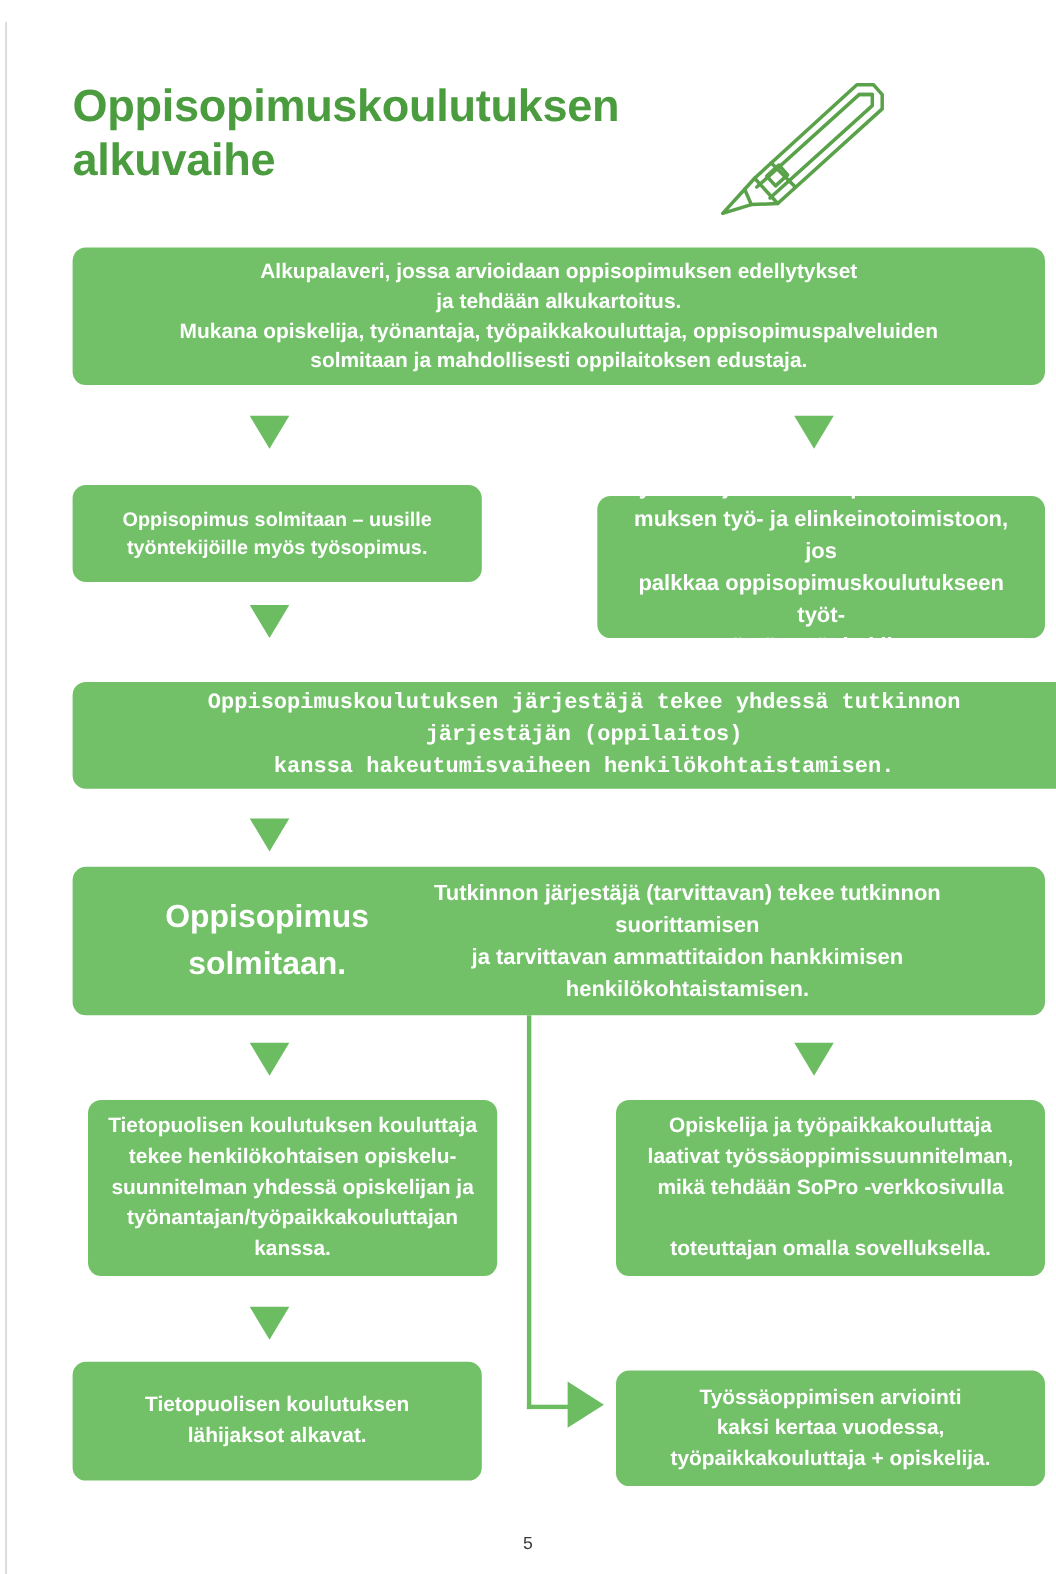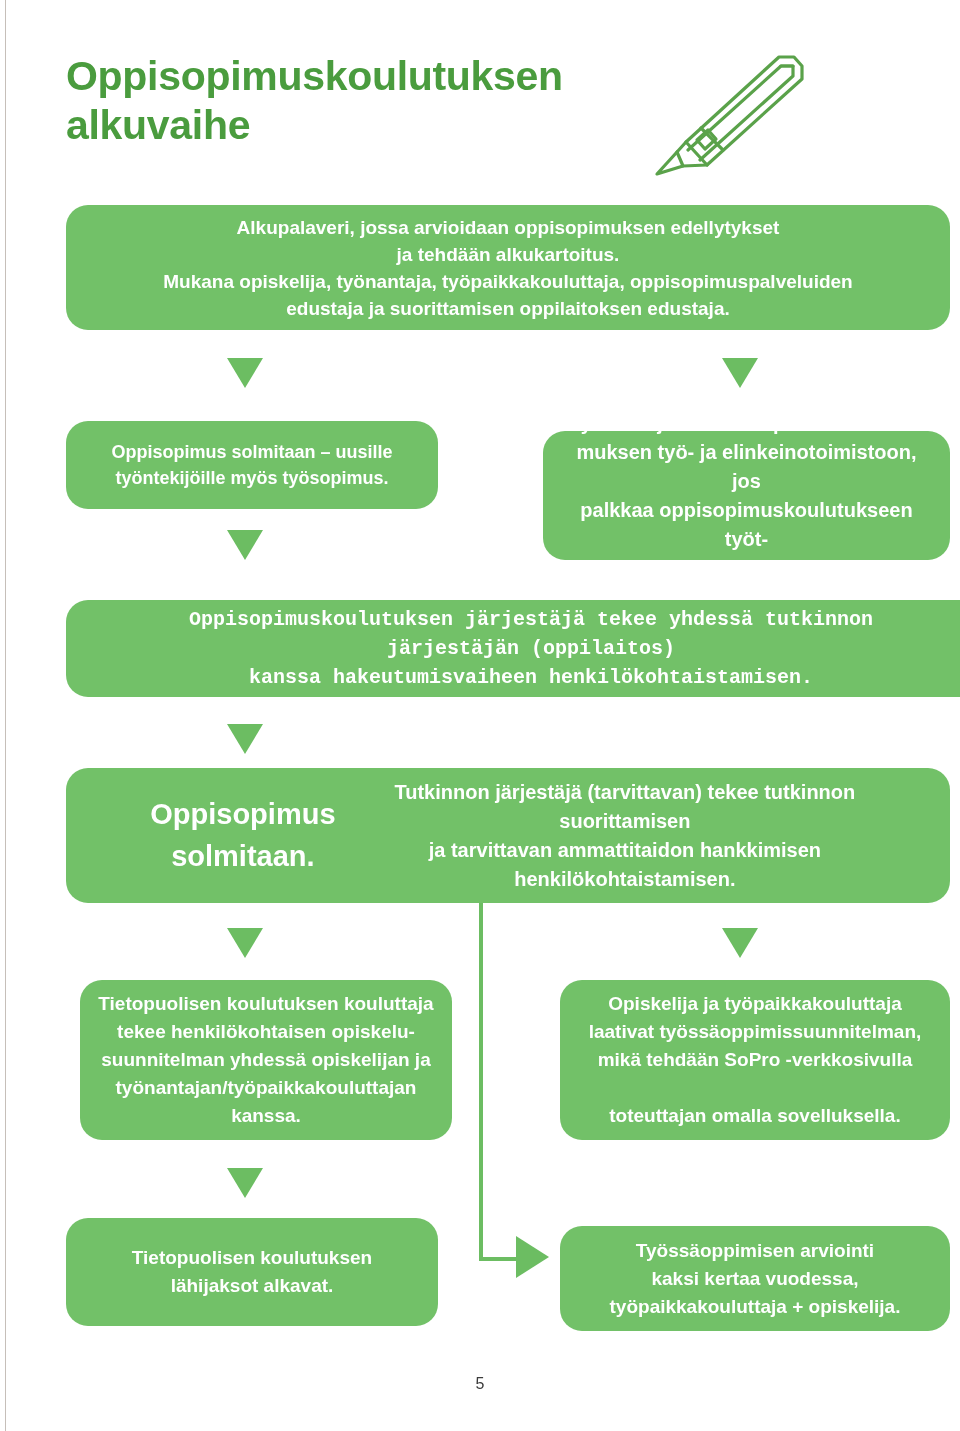--- a/index.html
+++ b/index.html
@@ -11,20 +11,21 @@
     width: 960px;
     height: 1431px;
     position: relative;
     font-family: "Liberation Sans", "DejaVu Sans", sans-serif;
     overflow: hidden;
   }
   .page {
     position: absolute;
     inset: 0;
     background: #ffffff;
+    margin-top: 20px;
   }
   
   .left-rule {
     position: absolute;
     left: 5px;
     top: 0;
     width: 1px;
     height: 1431px;
     background: #b3a9a1;
     opacity: .75;
@@ -53,21 +54,21 @@
     left: 645px;
     top: 48px;
     width: 175px;
     height: 130px;
   }
 
   
   .box {
     position: absolute;
     background: #72c168;
-    border-radius: 22px;
+    border-radius: 12px;
     color: #ffffff;
     font-weight: bold;
     text-align: center;
     display: flex;
     align-items: center;
     justify-content: center;
     box-sizing: border-box;
   }
   .box .txt { display: block; width: 100%; }
 
@@ -208,21 +209,21 @@
         </g>
       </svg>
     </div>
   </div>
 
   <div class="box" id="box-alkupalaveri">
     <span class="txt">
       <span>Alkupalaveri, jossa arvioidaan oppisopimuksen edellytykset</span><br>
       <span>ja tehdään alkukartoitus.</span><br>
       <span>Mukana opiskelija, työnantaja, työpaikkakouluttaja, oppisopimuspalveluiden</span><br>
-      <span>edustaja ja suorittamisen oppilaitoksen edustaja.</span>
+      <span>solmitaan ja mahdollisesti oppilaitoksen edustaja.</span>
     </span>
   </div>
 
   <div class="arrow-down" id="arrow-1-left"></div>
   <div class="arrow-down" id="arrow-1-right"></div>
 
   <div class="box" id="box-palkkatuki">
     <span class="txt">
       <span>Työnantaja voi tehdä palkkatukihake-</span><br>
       <span>muksen työ- ja elinkeinotoimistoon, jos</span><br>

